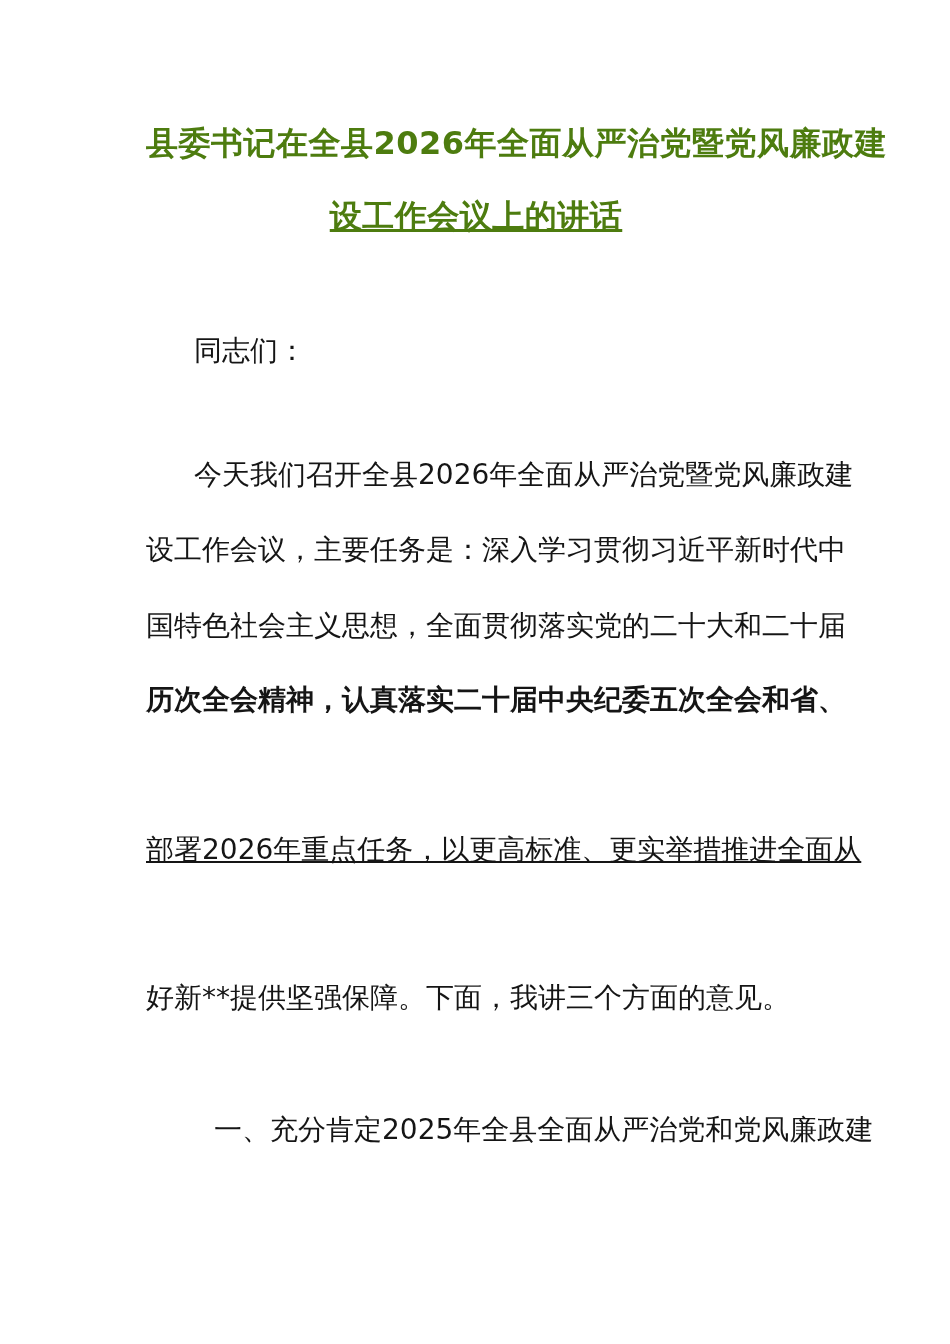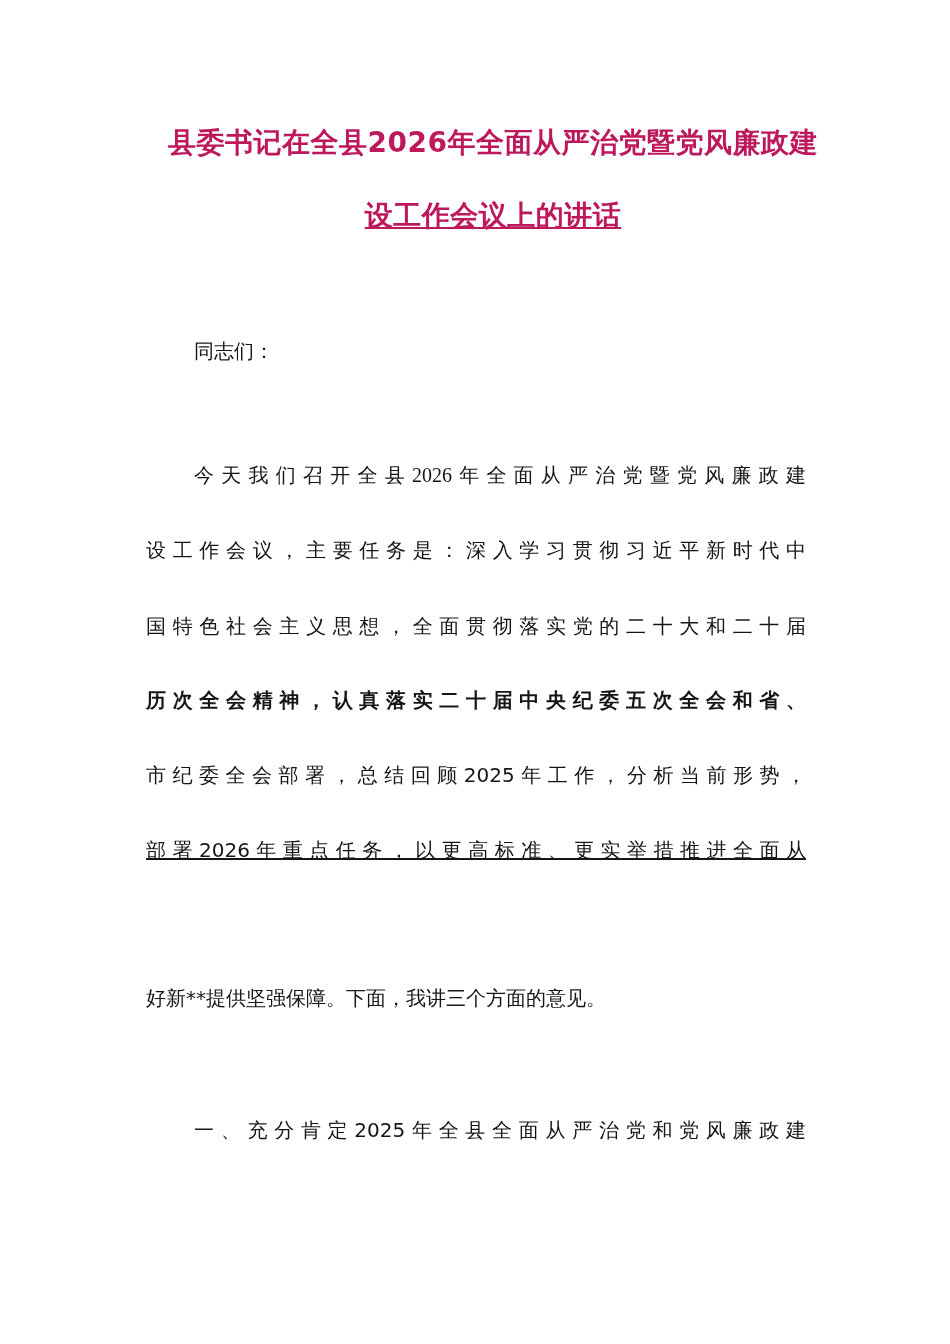--- a/index.html
+++ b/index.html
@@ -18,35 +18,35 @@
     .page {
       position: absolute;
       left: 0;
       top: 0;
       width: 950px;
       height: 1344px;
       background: #ffffff;
     }
     .title-line {
       position: absolute;
-      left: 163px;
+      left: 146px;
       width: 660px;
       text-align: center;
-      font-size: 28px;
+      font-size: 32px;
       font-weight: bold;
       letter-spacing: 0.5px;
       line-height: 34px;
       white-space: nowrap;
-      color: #be185d;
+      color: #4d7c0f;
     }
     .line {
       position: absolute;
       left: 146px;
       width: 660px;
-      font-size: 20px;
+      font-size: 28px;
       line-height: 30px;
       white-space: nowrap;
       text-align: justify;
       text-align-last: justify;
       color: #151515;
     }
     .line.indent {
       left: 194px;
       width: 612px;
     }
@@ -64,23 +64,22 @@
 </head>
 <body>
 
 <div class="page">
 
   <div class="title-line" style="top:126px;">县委书记在全县2026年全面从严治党暨党风廉政建</div>
   <div class="title-line" style="top:199px;text-decoration:underline;">设工作会议上的讲话</div>
 
   <div class="line salutation" style="top:336px;">同志们：</div>
 
-  <div class="line indent" style="top:460px;font-family:Liberation Serif, serif;">今天我们召开全县2026年全面从严治党暨党风廉政建</div>
+  <div class="line indent" style="top:460px;">今天我们召开全县2026年全面从严治党暨党风廉政建</div>
   <div class="line" style="top:535px;">设工作会议，主要任务是：深入学习贯彻习近平新时代中</div>
   <div class="line" style="top:611px;">国特色社会主义思想，全面贯彻落实党的二十大和二十届</div>
   <div class="line" style="top:685px;font-weight:bold;">历次全会精神，认真落实二十届中央纪委五次全会和省、</div>
-  <div class="line" style="top:760px;">市纪委全会部署，总结回顾2025年工作，分析当前形势，</div>
   <div class="line" style="top:835px;text-decoration:underline;">部署2026年重点任务，以更高标准、更实举措推进全面从</div>
   <div class="line noj" style="top:983px;">好新**提供坚强保障。下面，我讲三个方面的意见。</div>
 
-  <div class="line indent" style="top:1115px;">一、充分肯定2025年全县全面从严治党和党风廉政建</div>
+  <div class="line indent" style="top:1115px;margin-left:20px;">一、充分肯定2025年全县全面从严治党和党风廉政建</div>
 
 </div>
 
 </body></html>

